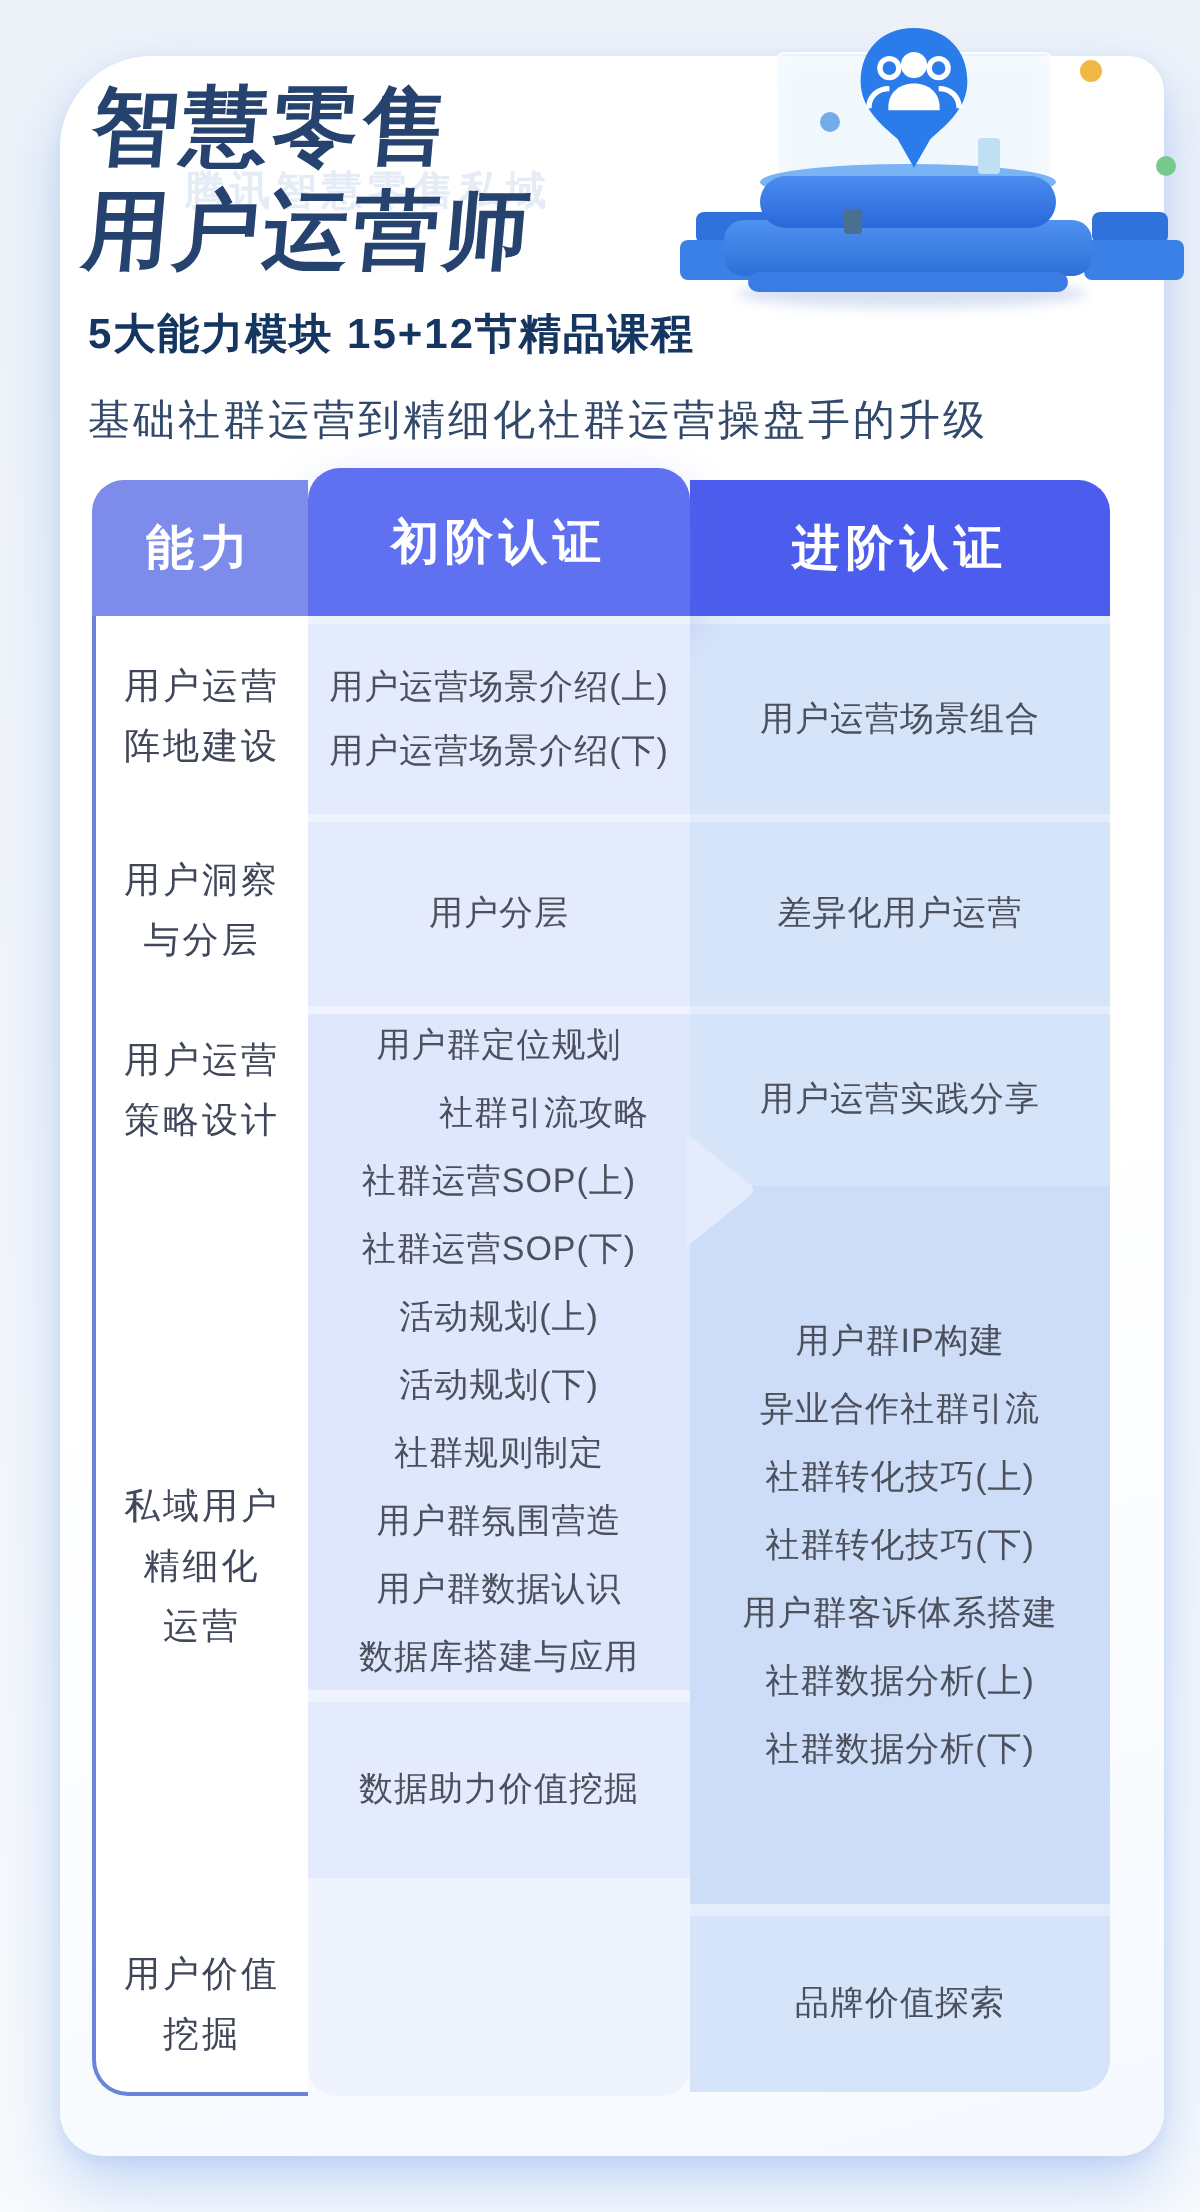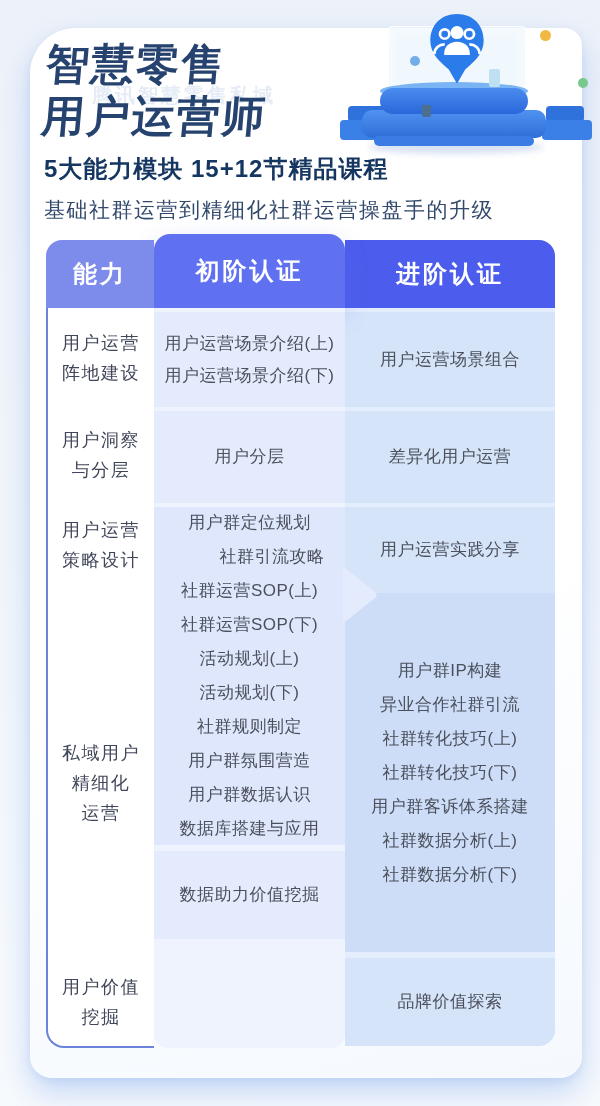--- a/index.html
+++ b/index.html
@@ -17,21 +17,21 @@
     border-radius:46px 18px 22px 22px;
     box-shadow:0 14px 30px rgba(125,165,235,.42), 0 3px 8px rgba(140,170,230,.18); }
 
   
   .watermark{ position:absolute; left:92px; top:82px; font-size:20px; letter-spacing:3px;
     color:rgba(40,100,170,.12); font-weight:700; z-index:1; }
   .title{ position:absolute; left:44px; top:38px; z-index:2;
     font-size:43px; line-height:52px; font-weight:800; color:#26436f;
     transform:skewX(-5deg); letter-spacing:2px; }
   .subtitle{ position:absolute; left:44px; top:153px; z-index:2;
-    font-size:24px; font-weight:700; color:#143660; letter-spacing:1px; }
+    font-size:21px; font-weight:700; color:#143660; letter-spacing:1px; }
   .desc{ position:absolute; left:44px; top:196px; z-index:2;
     font-size:21px; font-weight:500; color:#32496c; letter-spacing:1.5px; }
 
   
   .illu{ position:absolute; right:8px; top:6px; width:252px; height:152px; z-index:3; }
   .illu *{ position:absolute; }
   .glass{ left:48px; top:20px; width:138px; height:84px; border-radius:4px;
     background:rgba(223,239,251,.45); border:1.5px solid rgba(255,255,255,.9);
     box-shadow:inset 0 0 14px rgba(255,255,255,.6); }
   .disc-top{ left:40px; top:76px; width:148px; height:18px; border-radius:50%; background:#7ab4f5; }

